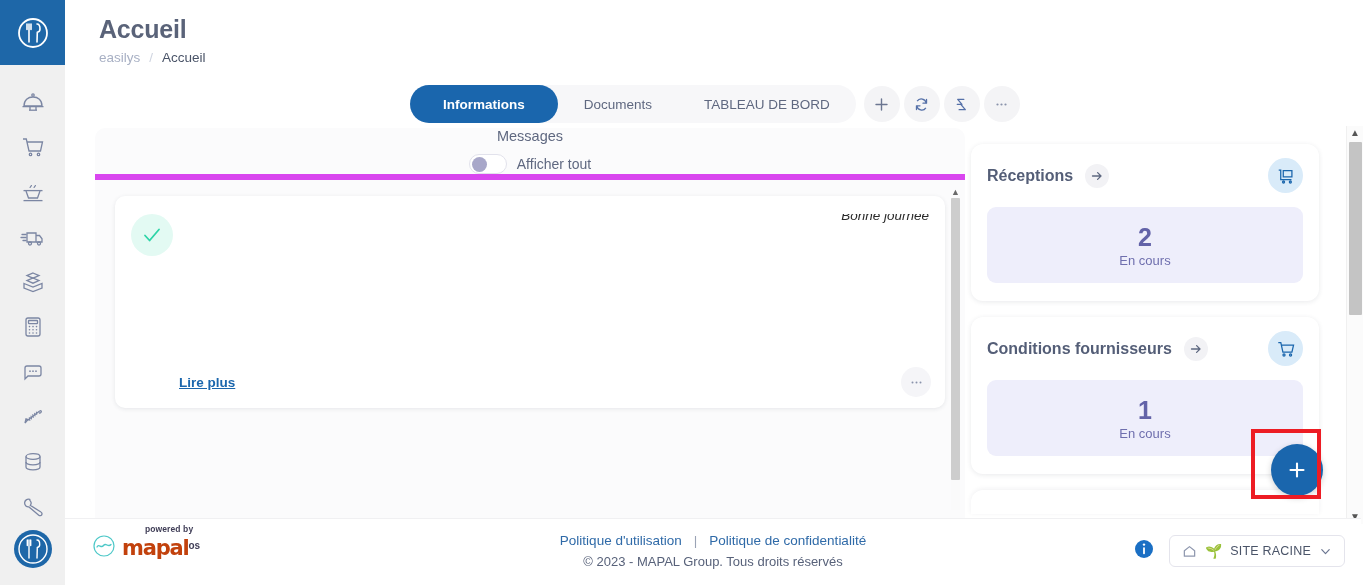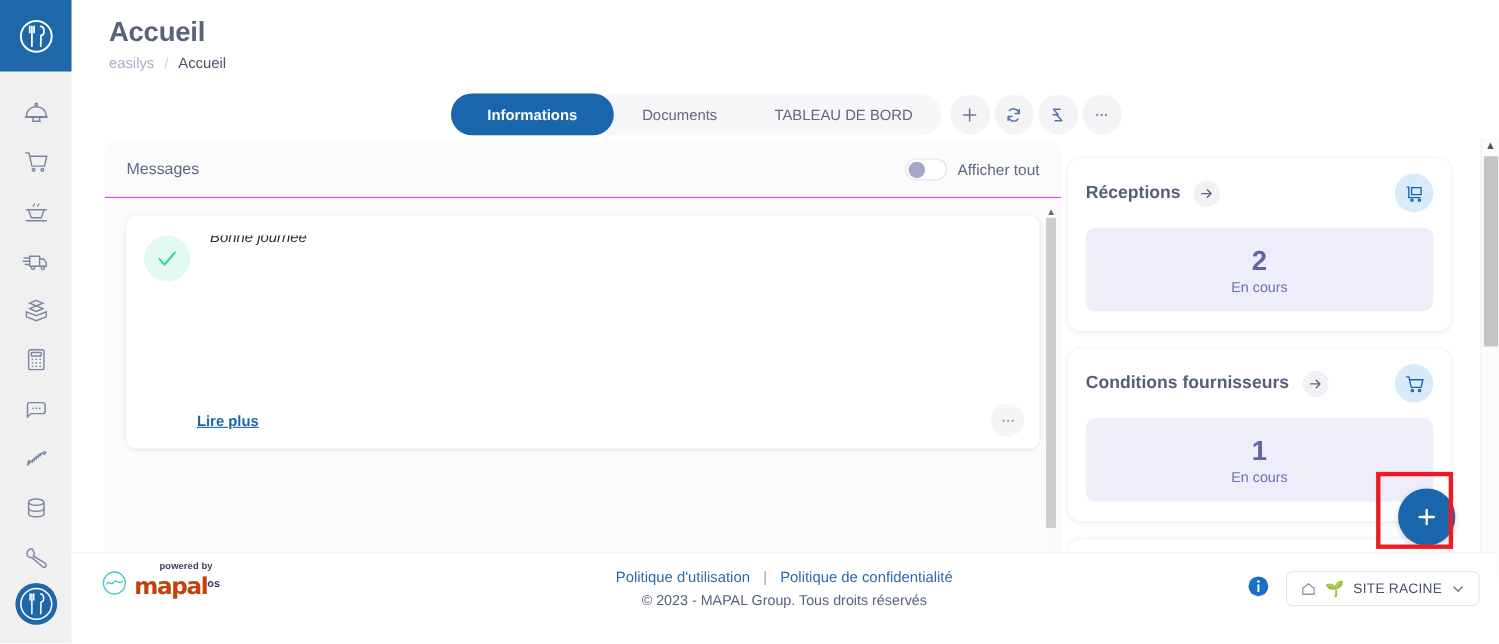--- a/index.html
+++ b/index.html
@@ -77,21 +77,22 @@
   .content { position: absolute; left: 95px; top: 128px; width: 1240px; height: 390px; }
 
   .messages-panel {
     position: absolute; left: 0; top: 0; width: 870px; height: 390px;
     background: #fbfbfc; border-radius: 10px 10px 0 0;
     overflow: hidden;
   }
   .messages-head {
     height: 52px; padding: 0 20px;
     display: flex; align-items: center; justify-content: space-between;
-    border-bottom: 1px solid #d946ef;
+    border-bottom: 6px solid #d946ef;
+    flex-direction: column;
   }
   .messages-title { font-size: 14.5px; color: #5f6880; }
   .toggle-wrap { display: flex; align-items: center; gap: 10px; }
   .toggle {
     width: 38px; height: 20px; border-radius: 10px;
     background: #ffffff; border: 1px solid #e2e2ec;
     position: relative; cursor: pointer;
   }
   .toggle .knob {
     position: absolute; left: 2px; top: 2px;
@@ -108,21 +109,21 @@
   }
   .msg-card.first { height: 212px; margin-bottom: 16px; }
   .msg-card.second { height: 120px; }
   .msg-inner { display: flex; padding: 18px 16px 0 16px; }
   .msg-avatar {
     width: 42px; height: 42px; border-radius: 50%;
     display: flex; align-items: center; justify-content: center; flex: 0 0 auto;
   }
   .avatar-green { background: #e3faf3; }
   .avatar-purple { background: #eeeefb; }
-  .msg-body { margin-left: 18px; flex: 1; overflow: hidden; }
+  .msg-body { margin-left: 18px; flex: 1; overflow: hidden; text-align: right; }
   .msg-text-italic {
     font-size: 13.5px; color: #2b2b2b; font-style: italic;
     margin-top: -6px;
   }
   .banner-red {
     display: inline-block; background: #fc0018; color: #ffffff;
     font-size: 16.5px; font-weight: bold; padding: 2px 5px 4px 4px;
     letter-spacing: -0.2px;
   }
   .promo-text { font-size: 13px; font-weight: bold; color: #1a1a1a; margin-top: 38px; }
@@ -207,21 +208,21 @@
   }
   .page-sb .arrow { font-size: 10px; color: #555; line-height: 12px; padding: 1px 0; }
   .page-sb .track { width: 13px; flex: 1; position: relative; }
   .page-sb .thumb {
     position: absolute; left: 0; top: 2px; width: 13px; height: 173px;
     background: #c4c4c4; border-radius: 1px;
   }
 
   
   .footer {
-    position: absolute; left: 65px; bottom: 16px; width: 1296px; height: 67px;
+    position: absolute; left: 65px; bottom: 0; width: 1296px; height: 67px;
     background: #ffffff; border-top: 1px solid #f0f0f2;
     display: flex; align-items: center;
   }
   .footer-logo { position: absolute; left: 28px; top: 16px; display: flex; align-items: center; }
   .mapal-wave { margin-right: 7px; }
   .mapal-text-wrap { position: relative; }
   .powered-by {
     position: absolute; left: 23px; top: -12px;
     font-size: 8.5px; color: #3f3d56; font-weight: bold; letter-spacing: .1px;
   }

